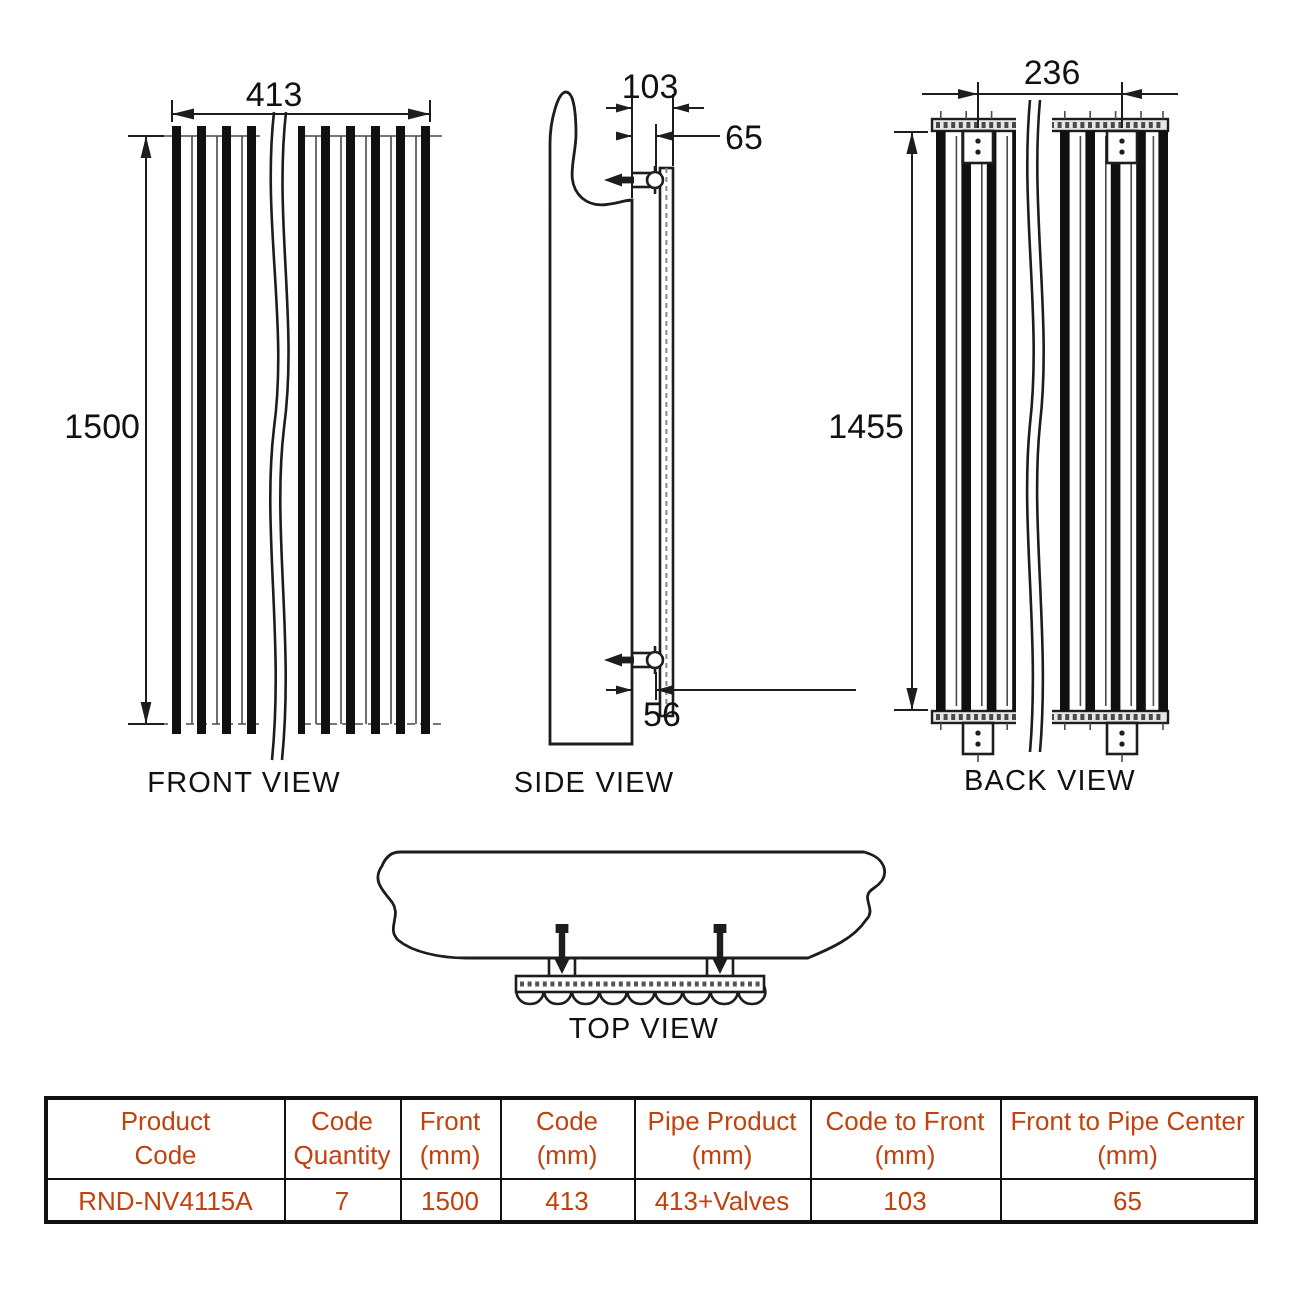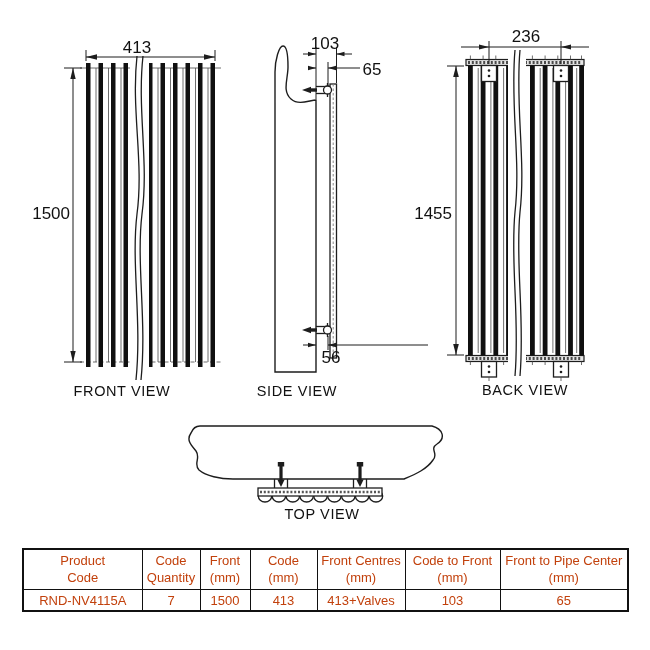--- a/index.html
+++ b/index.html
@@ -281,21 +281,21 @@
     <thead>
       <tr>
         <th>Product
 Code</th>
         <th>Code
 Quantity</th>
         <th>Front
 (mm)</th>
         <th>Code
 (mm)</th>
-        <th>Front Centres
+        <th>Pipe Product
 (mm)</th>
         <th>Code to Front
 (mm)</th>
         <th>Front to Pipe Center
 (mm)</th>
       </tr>
     </thead>
     <tbody>
       <tr>
         <td>RND-NV4115A</td>

